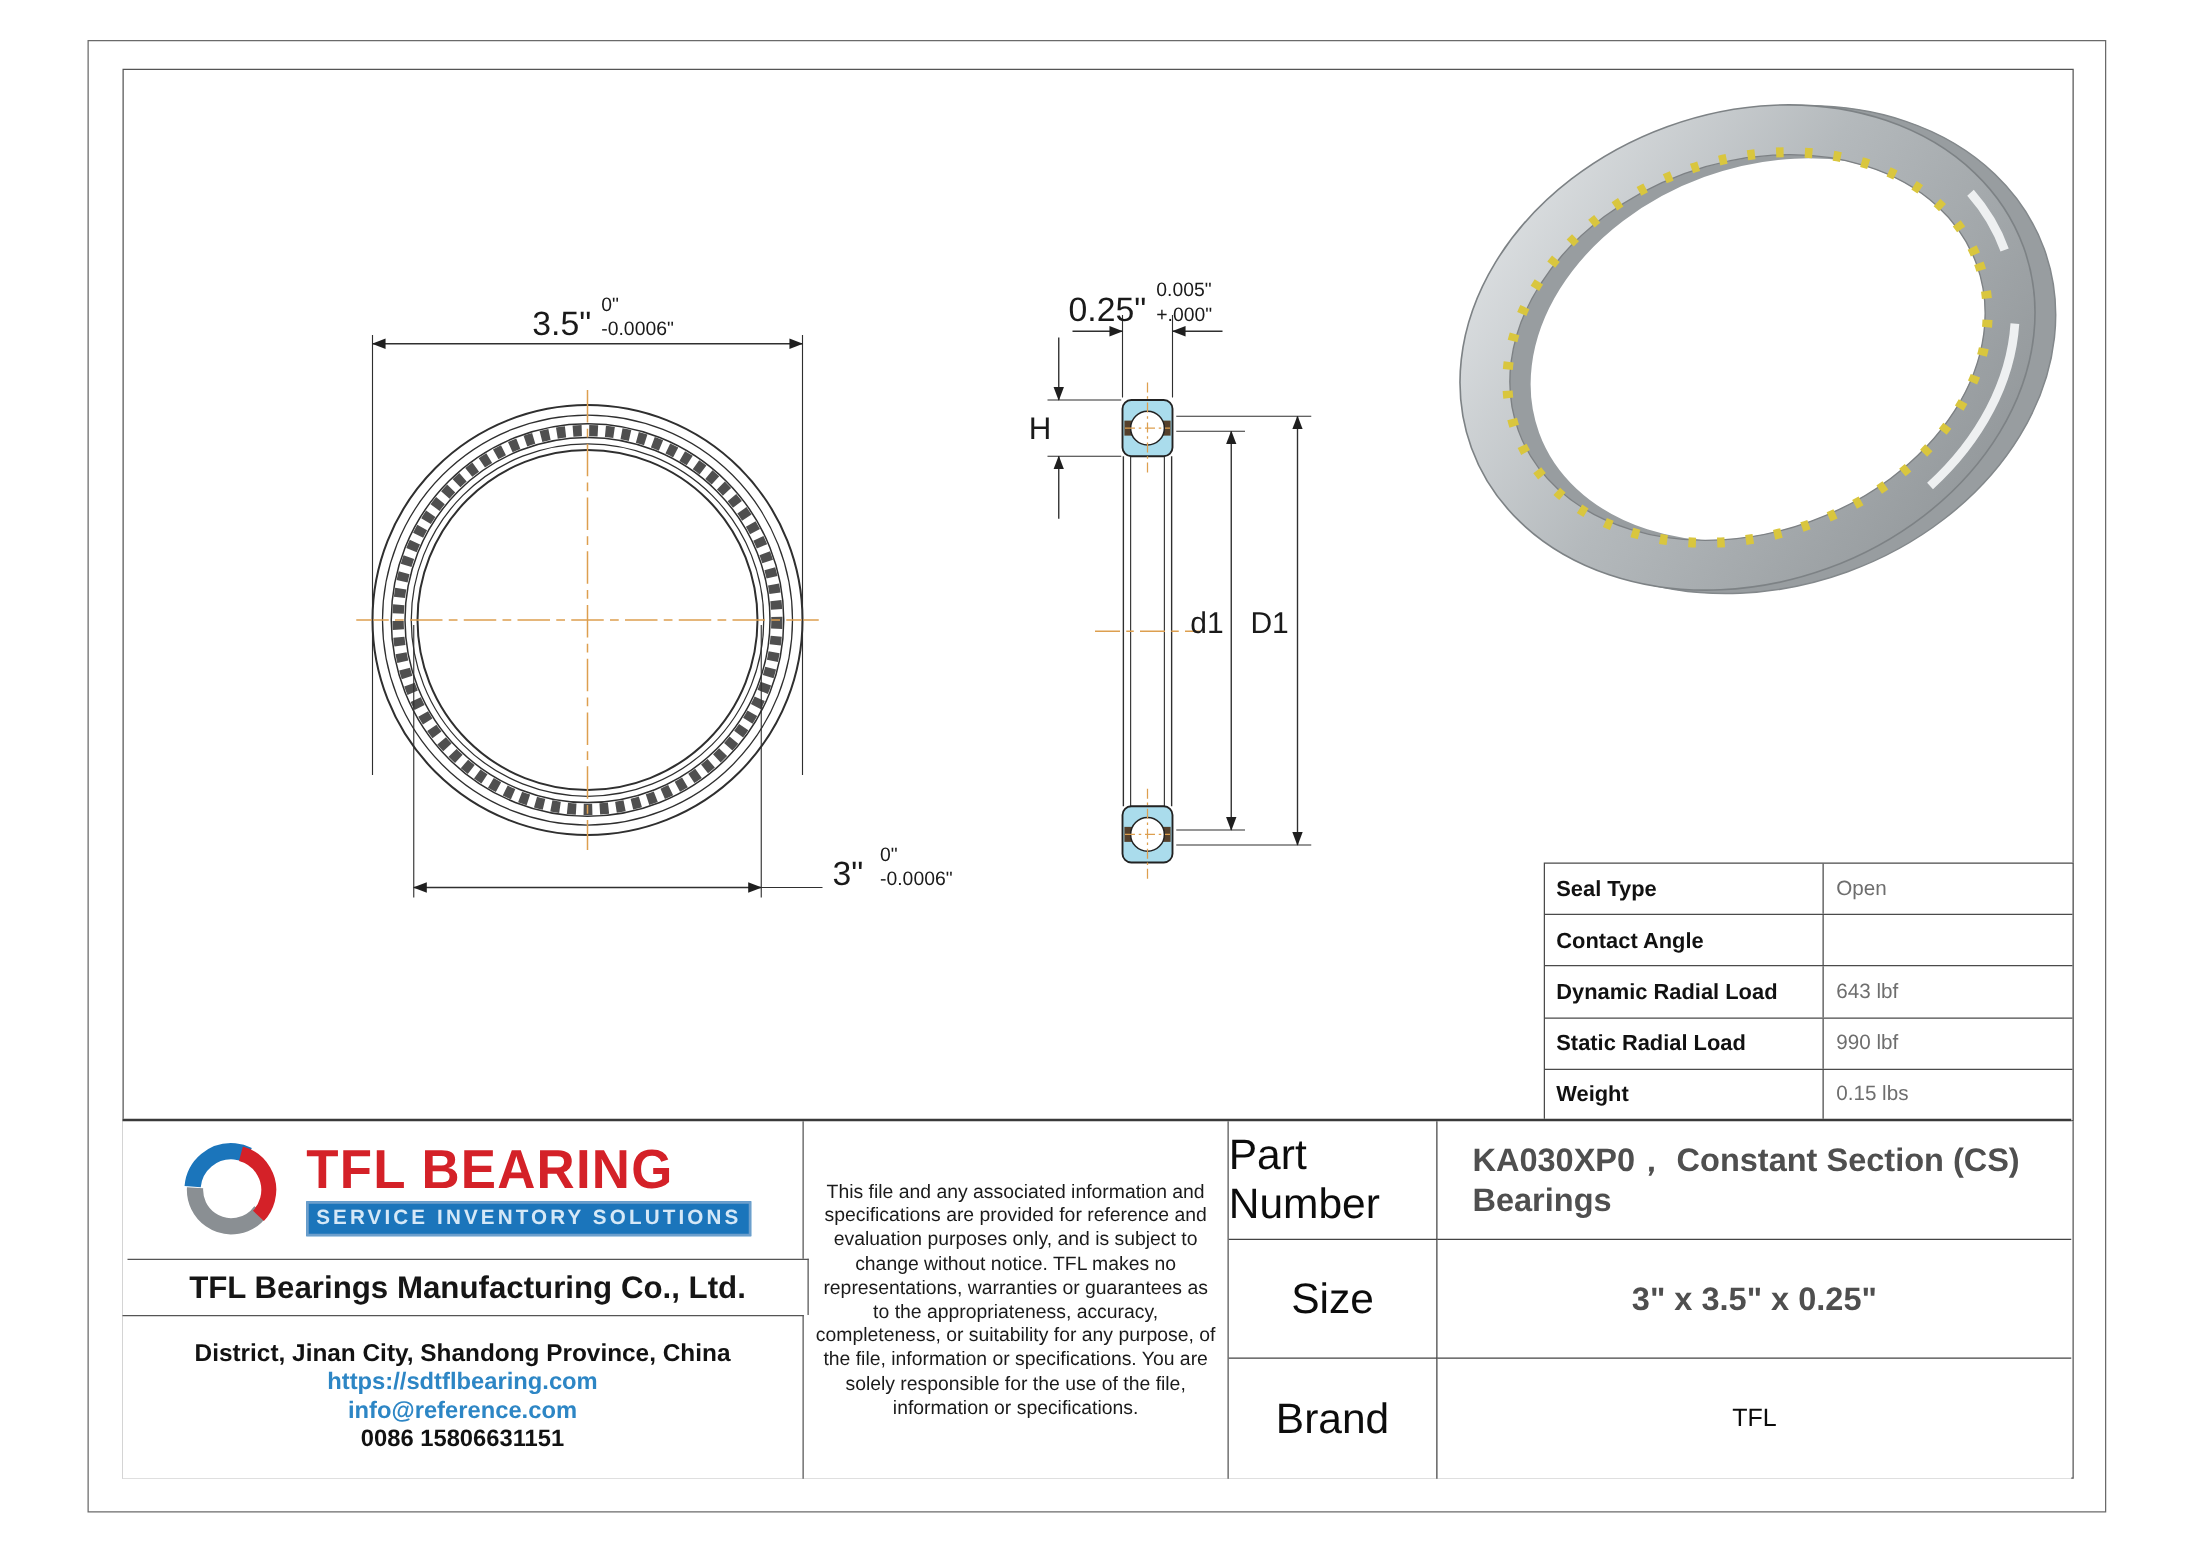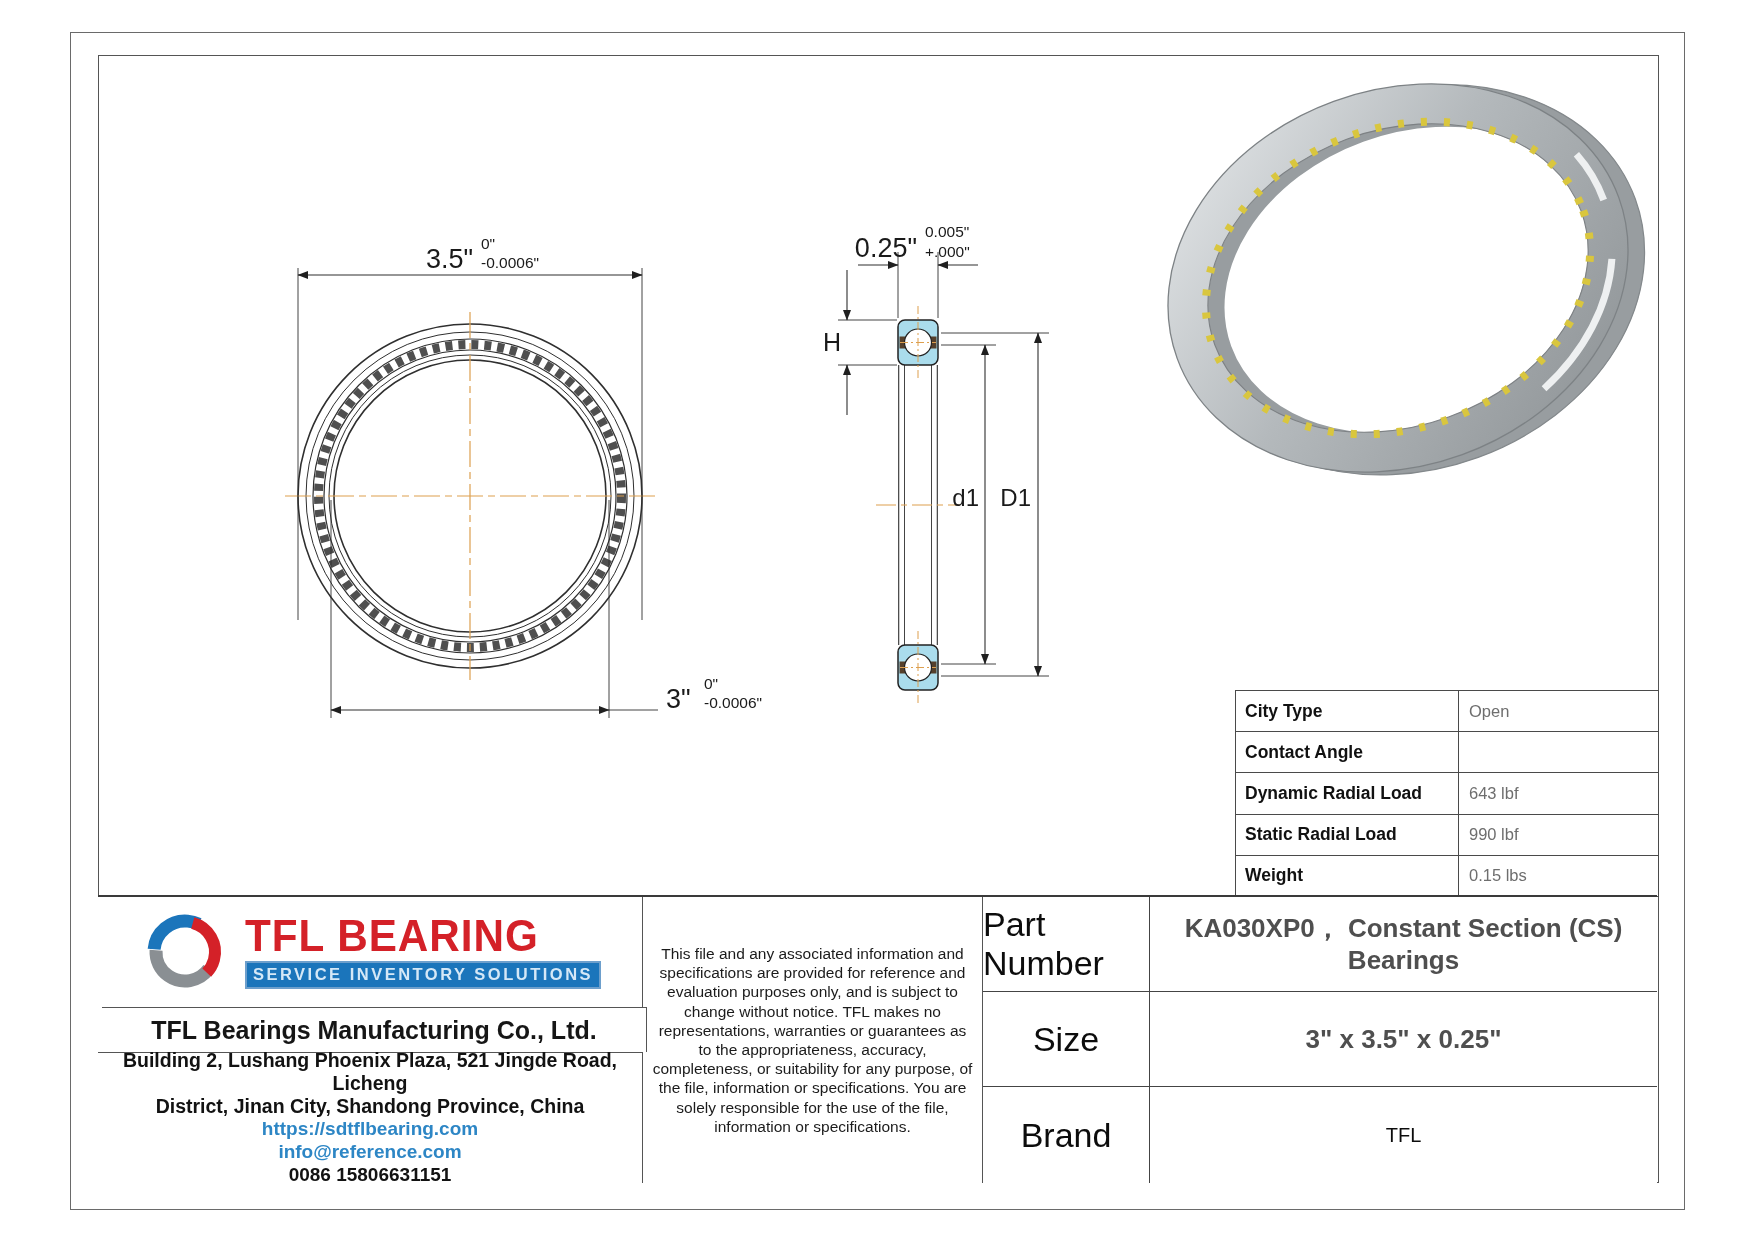--- a/index.html
+++ b/index.html
@@ -28,21 +28,21 @@
   .contact-cell{left:0;top:155px;width:545px;height:131px;border-top:1.5px solid #555;border-right:1.5px solid #555;
                 display:flex;flex-direction:column;align-items:center;justify-content:center;text-align:center;}
   .addr{font-size:19.5px;font-weight:bold;color:#121212;line-height:1.18;}
   .weblink{font-size:19px;font-weight:bold;color:#2d86c5;line-height:1.2;text-decoration:none;cursor:pointer;}
   .phone{font-size:19px;font-weight:bold;color:#121212;line-height:1.2;}
   .disclaimer-cell{left:545px;top:0;width:340px;height:286px;border-right:1.5px solid #555;
                    display:flex;align-items:center;justify-content:center;padding:10px 8px;
                    font-size:15.5px;line-height:1.24;text-align:center;color:#1b1b1b;}
   .fld-label{width:167px;border-right:1.5px solid #444;display:flex;align-items:center;justify-content:center;
              font-size:34px;color:#0c0c0c;}
-  .fld-value{width:507px;display:flex;align-items:center;justify-content:center;text-align:center;padding:0 28px;}
+  .fld-value{width:507px;display:flex;align-items:center;justify-content:center;text-align:left;padding:0 28px;}
   .row-b{border-bottom:1.5px solid #444;}
   .pn-val{font-size:26px;font-weight:bold;color:#4f4f4f;line-height:1.25;}
   .size-val{font-size:26px;font-weight:bold;color:#4f4f4f;}
   .brand-val{font-size:20px;color:#0c0c0c;}
 
   
   .logo-text{display:flex;flex-direction:column;}
   .logo-title{font-size:44px;font-weight:bold;color:#d42128;letter-spacing:1px;line-height:0.95;transform:scaleX(0.96);transform-origin:left;}
   .logo-banner{margin-top:4px;background:#1b75bb;border:2px solid #6d9fcc;color:#d5e8f7;
                font-size:16.5px;font-weight:bold;letter-spacing:2.5px;text-align:center;padding:2px 6px 3px;}
@@ -156,21 +156,21 @@
       <ellipse cx="0" cy="0" rx="215" ry="168" stroke="url(#metal)" stroke-width="40"></ellipse>
       <ellipse cx="0" cy="0" rx="235" ry="188" stroke="#7d8285" stroke-width="1.3"></ellipse>
       <ellipse cx="0" cy="0" rx="195" ry="148" stroke="#7d8184" stroke-width="1.1"></ellipse>
       <ellipse cx="0" cy="0" rx="197" ry="150" stroke="#d9c63e" stroke-width="8" stroke-dasharray="6 17"></ellipse>
       <ellipse cx="-4" cy="-3" rx="224" ry="177" stroke="#eef0f1" stroke-width="7" stroke-dasharray="150 1000" stroke-dashoffset="-60"></ellipse>
     </g>
   </svg>
 
   <div class="spec-table">
     <div class="spec-row">
-      <div class="spec-label">City Type</div>
+      <div class="spec-label">Seal Type</div>
       <div class="spec-value">Open</div>
     </div>
     <div class="spec-row">
       <div class="spec-label">Contact Angle</div>
       <div class="spec-value"></div>
     </div>
     <div class="spec-row">
       <div class="spec-label">Dynamic Radial Load</div>
       <div class="spec-value">643 lbf</div>
     </div>
@@ -194,21 +194,20 @@
       </svg>
       <div class="logo-text">
         <div class="logo-title">TFL BEARING</div>
         <div class="logo-banner">SERVICE INVENTORY SOLUTIONS</div>
       </div>
     </div>
 
     <div class="tb-cell company-cell">TFL Bearings Manufacturing Co., Ltd.</div>
 
     <div class="tb-cell contact-cell">
-      <div class="addr">Building 2, Lushang Phoenix Plaza, 521 Jingde Road, Licheng</div>
       <div class="addr">District, Jinan City, Shandong Province, China</div>
       <a class="weblink">https://sdtflbearing.com</a>
       <a class="weblink">info@reference.com</a>
       <div class="phone">0086 15806631151</div>
     </div>
 
     <div class="tb-cell disclaimer-cell">This file and any associated information and specifications are provided for reference and evaluation purposes only, and is subject to change without notice. TFL makes no representations, warranties or guarantees as to the appropriateness, accuracy, completeness, or suitability for any purpose, of the file, information or specifications.  You are solely responsible for the use of the file, information or specifications.</div>
 
     <div class="tb-cell fld-label row-b" style="left:885px;top:0;height:95px;">Part Number</div>
     <div class="tb-cell fld-value row-b" style="left:1052px;top:0;height:95px;">

